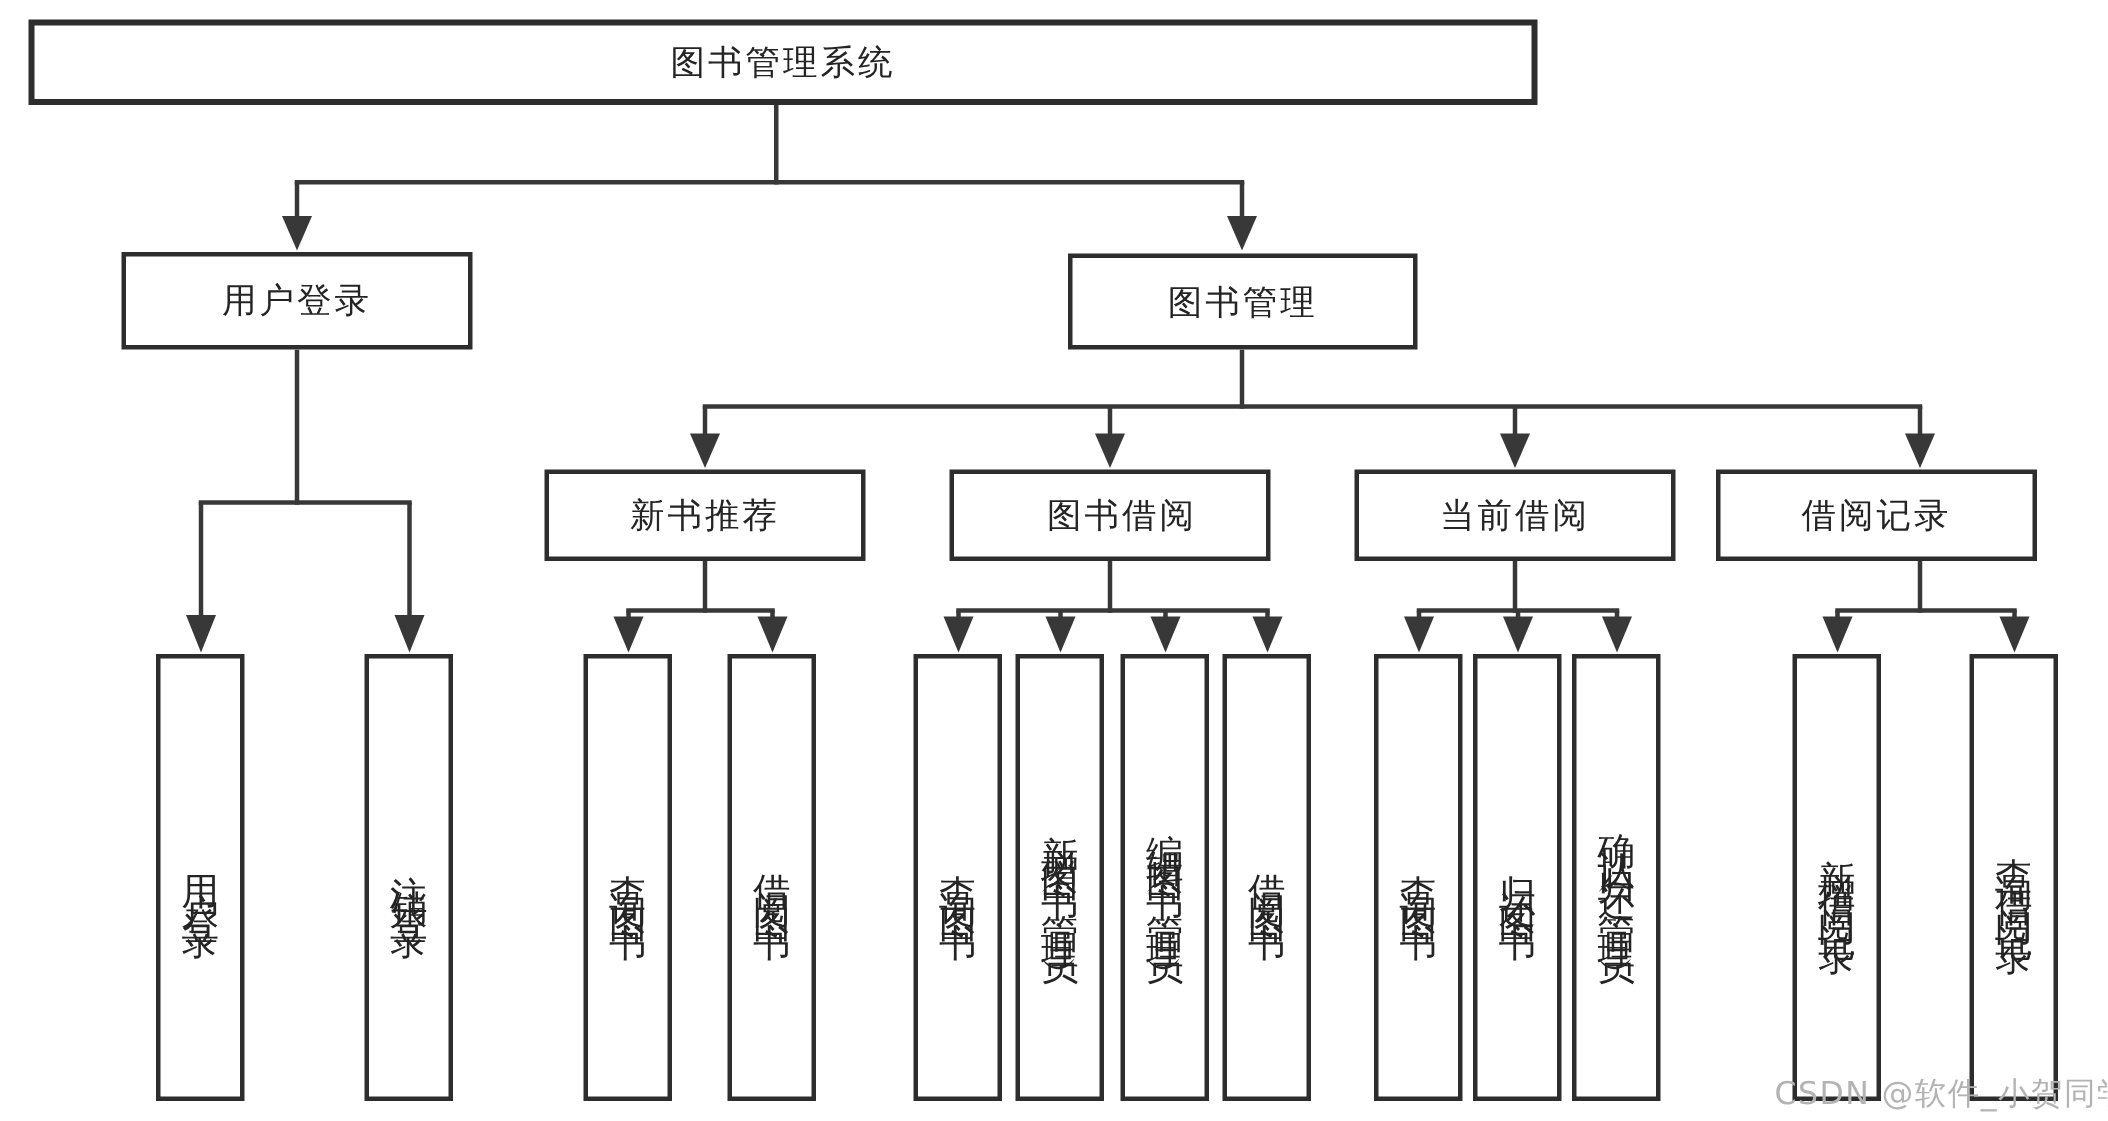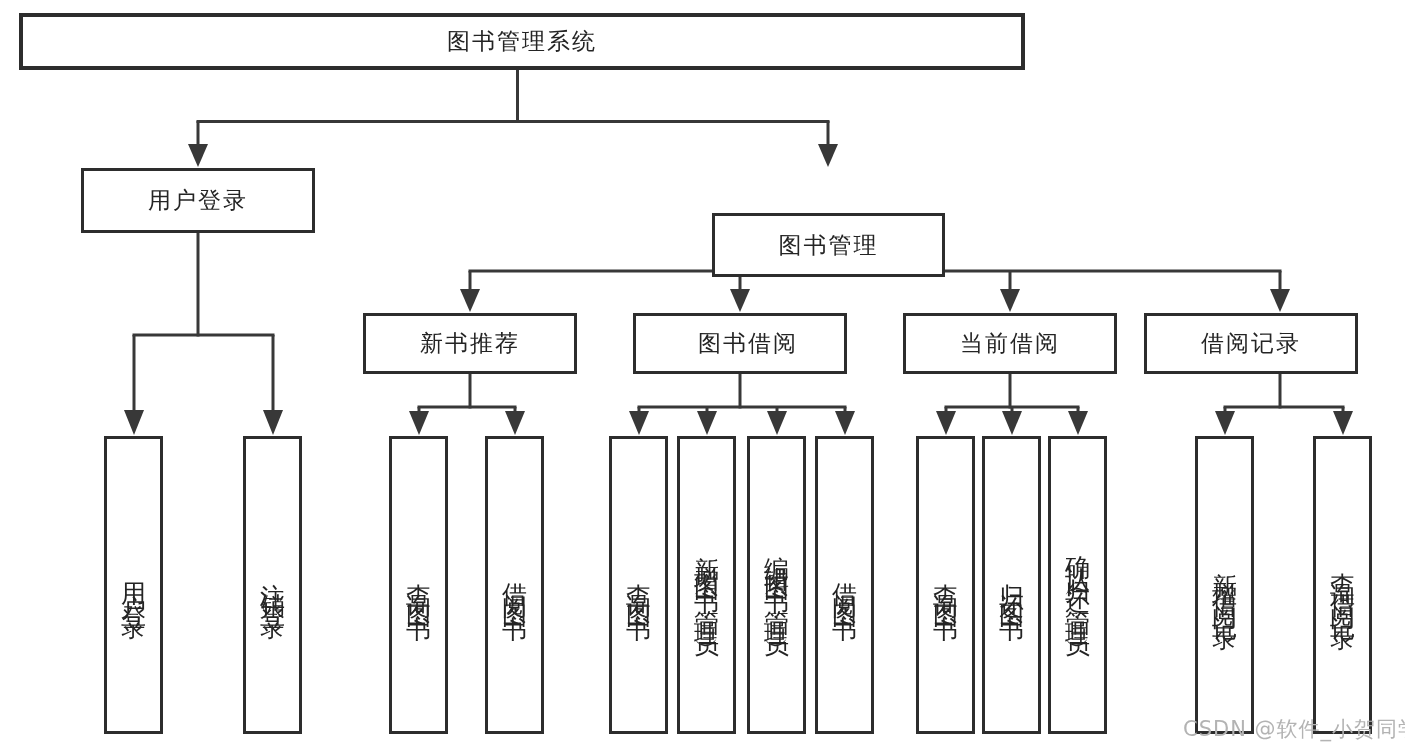--- a/index.html
+++ b/index.html
@@ -42,21 +42,21 @@
   .node .vtext {
     writing-mode: vertical-rl;
     text-orientation: mixed;
     font-size: 25px;
     letter-spacing: 11px;
     line-height: 1;
   }
   
   .n-root           { left: 19px;   top: 13px;  width: 1006px; height: 57px; border-width: 4px; }
   .n-user-login     { left: 81px;   top: 168px; width: 234px;  height: 65px; }
-  .n-book-mgmt      { left: 712px;  top: 169px; width: 233px;  height: 64px; margin-top: 44px; }
+  .n-book-mgmt      { left: 712px;  top: 169px; width: 233px;  height: 64px; }
   .n-new-book       { left: 363px;  top: 313px; width: 214px;  height: 61px; }
   .n-book-borrow    { left: 633px;  top: 313px; width: 214px;  height: 61px; padding-left: 16px; }
   .n-current-borrow { left: 903px;  top: 313px; width: 214px;  height: 61px; }
   .n-borrow-record  { left: 1144px; top: 313px; width: 214px;  height: 61px; }
   .leaf             { top: 436px; width: 59px; height: 298px; }
   .n-leaf-login     { left: 104px; }
   .n-leaf-logout    { left: 243px; }
   .n-nbr-query      { left: 389px; }
   .n-nbr-borrow     { left: 485px; }
   .n-bb-query       { left: 609px; }

